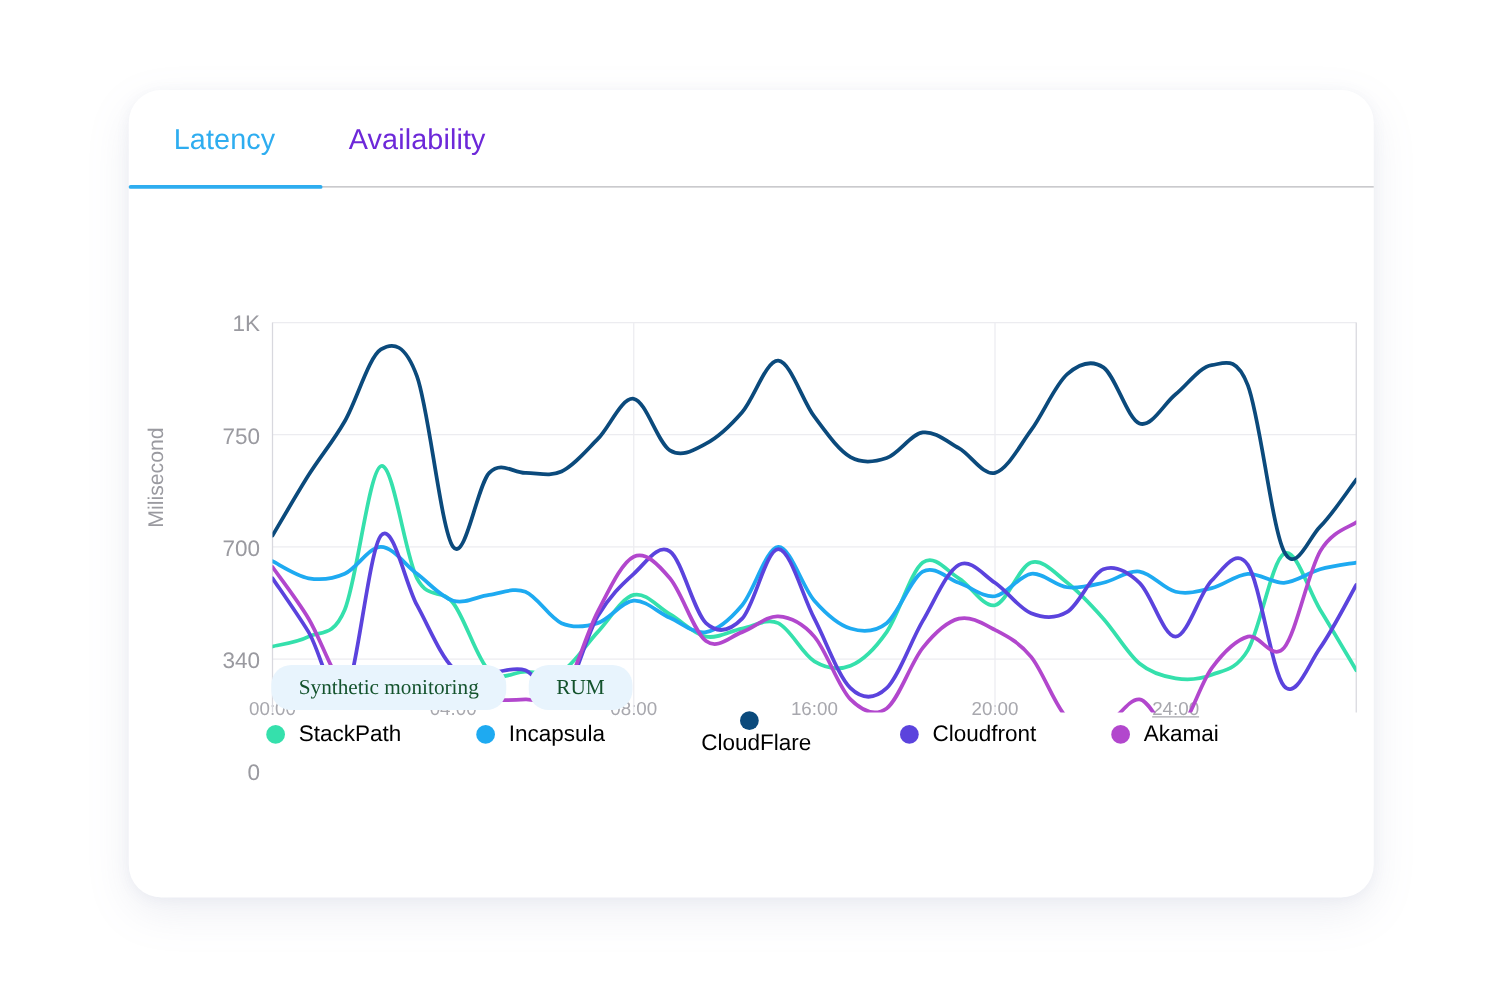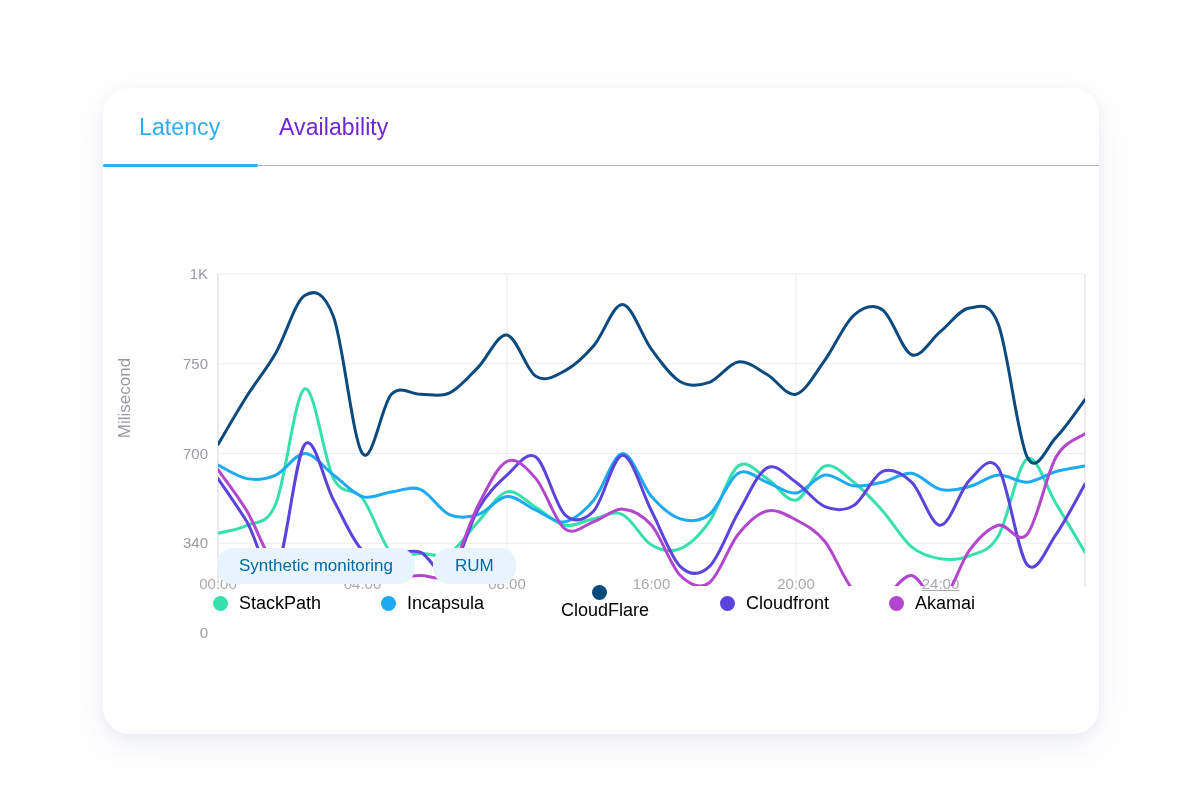--- a/index.html
+++ b/index.html
@@ -13,21 +13,21 @@
     background: #ffffff;
     font-family: "Liberation Sans", sans-serif;
     overflow: hidden;
     position: relative;
   }
 
   
   .card {
     position: absolute;
     left: 103px;
-    top: 88px;
+    top: 72px;
     width: 996px;
     height: 646px;
     background: #ffffff;
     border-radius: 26px;
     box-shadow: 0 12px 34px rgba(120, 130, 170, 0.13),
                 0 2px 10px rgba(120, 130, 170, 0.07);
   }
 
   
   .tabs {
@@ -95,21 +95,21 @@
     transform-origin: center center;
     font-size: 17px;
     color: #9a9aa0;
     white-space: nowrap;
   }
 
   .ytick {
     position: absolute;
     width: 52px;
     text-align: right;
-    font-size: 15px;
+    font-size: 18px;
     color: #9a9aa0;
   }
   .xtick {
     position: absolute;
     width: 80px;
     text-align: center;
     font-size: 15px;
     color: #a8a8ae;
     top: 409px;
   }
@@ -117,27 +117,27 @@
   
   .chips {
     position: absolute;
     left: 114px;
     top: 460px;
     display: flex;
     gap: 18px;
   }
   .chip {
     background: #e8f4fd;
-    color: #0369a1;
+    color: #14532d;
     font-size: 17px;
     border-radius: 16px;
     padding: 8px 22px;
     border: none;
     cursor: pointer;
-    font-family: Liberation Sans, sans-serif;
+    font-family: Liberation Serif, serif;
     white-space: nowrap;
   }
 
   
   .legend {
     position: absolute;
     left: 110px;
     top: 515px;
     display: flex;
     align-items: center;

